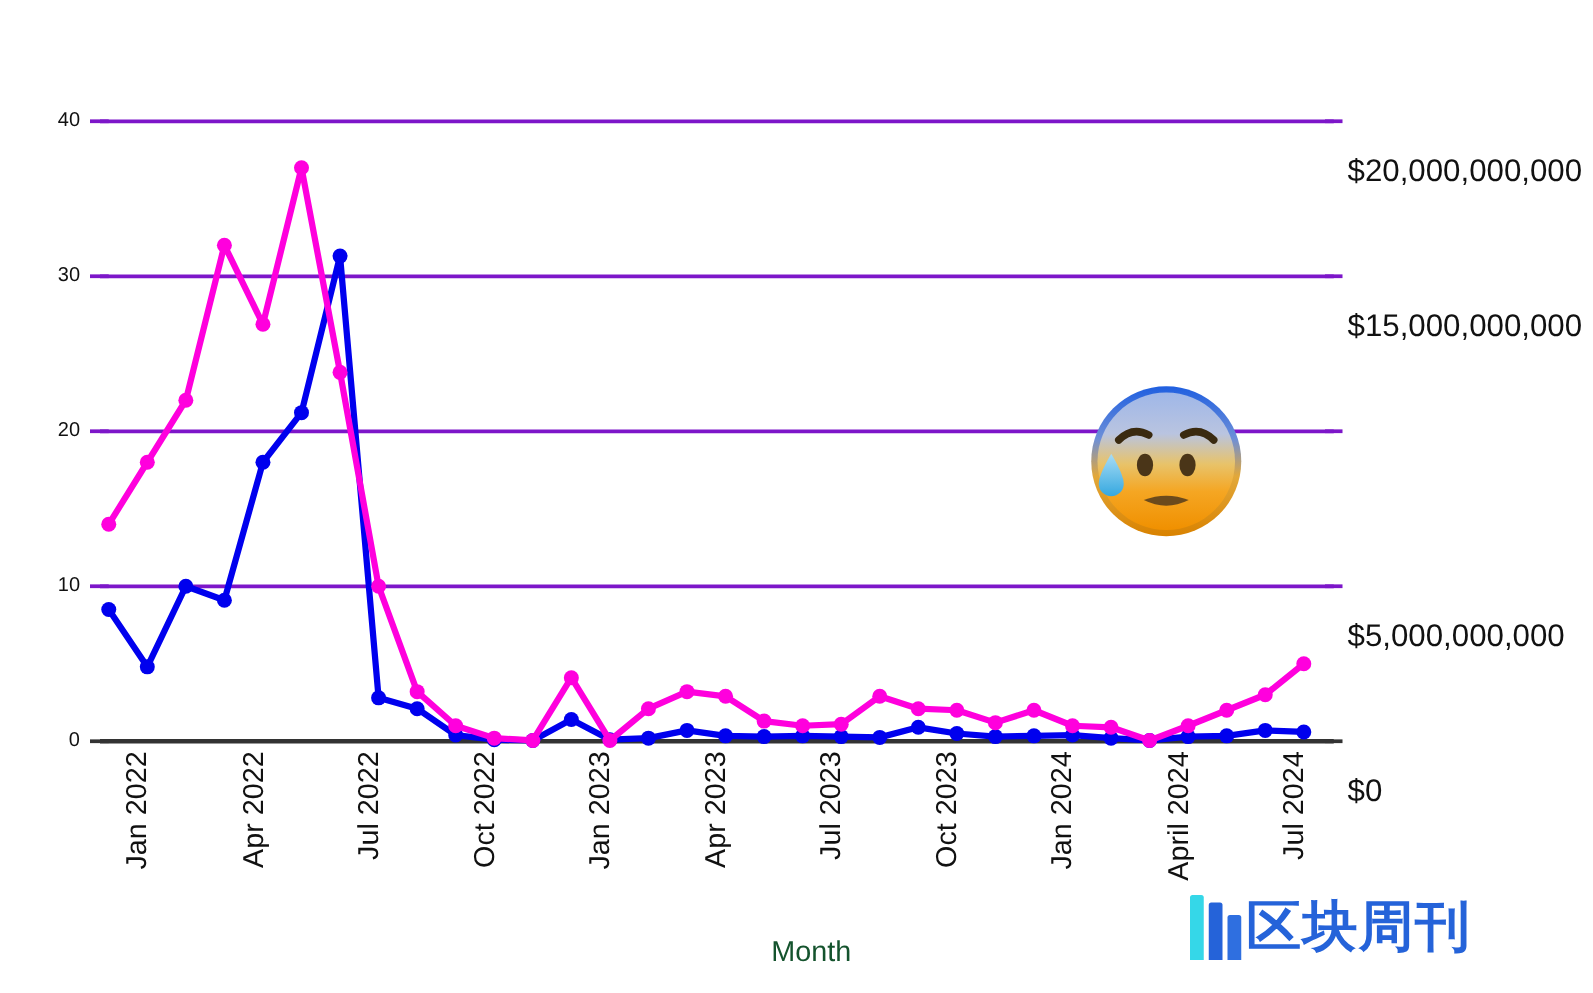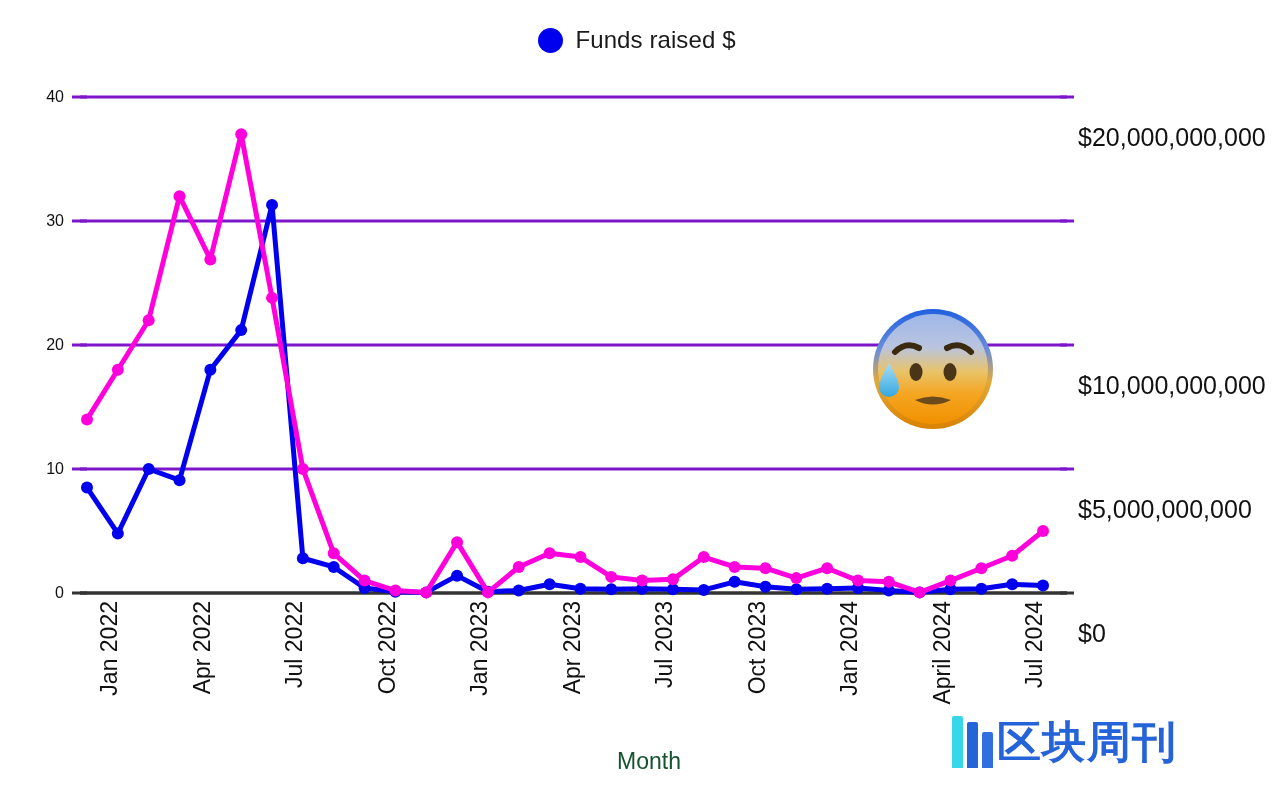--- a/index.html
+++ b/index.html
@@ -69,42 +69,38 @@
     font-size:44px;font-weight:bold;color:#2563d9;letter-spacing:1px;
     line-height:1;font-family:"DejaVu Sans", sans-serif;
   }
 </style>
 </head>
 <body>
 
 <div id="root">
 
   <div class="legend">
-    <div class="legend-item">
-      <span class="legend-dot" style="background:#0000ee"></span>
-      <span class="legend-label">Funds raised $</span>
-    </div>
   </div>
 
   <div class="y-left">
     <div class="tick" style="top:0px">40</div>
     <div class="tick" style="top:124px">30</div>
     <div class="tick" style="top:248px">20</div>
     <div class="tick" style="top:372px">10</div>
     <div class="tick" style="top:496px">0</div>
     <div class="tick-mark-l" style="top:0px;background:#7d16c9"></div>
     <div class="tick-mark-l" style="top:124px;background:#7d16c9"></div>
     <div class="tick-mark-l" style="top:248px;background:#7d16c9"></div>
     <div class="tick-mark-l" style="top:372px;background:#7d16c9"></div>
     <div class="tick-mark-l" style="top:496px;background:#333"></div>
   </div>
 
   <div class="y-right">
     <div class="tick" style="top:0px">$20,000,000,000</div>
-    <div class="tick" style="top:248px">$10,000,000,000</div>
+    <div class="tick" style="top:124px">$15,000,000,000</div>
     <div class="tick" style="top:372px">$5,000,000,000</div>
     <div class="tick" style="top:496px">$0</div>
     <div class="tick-mark-r" style="top:0px;background:#7d16c9"></div>
     <div class="tick-mark-r" style="top:124px;background:#7d16c9"></div>
     <div class="tick-mark-r" style="top:248px;background:#7d16c9"></div>
     <div class="tick-mark-r" style="top:372px;background:#7d16c9"></div>
     <div class="tick-mark-r" style="top:496px;background:#333"></div>
   </div>
 
   <div class="plot-area">

